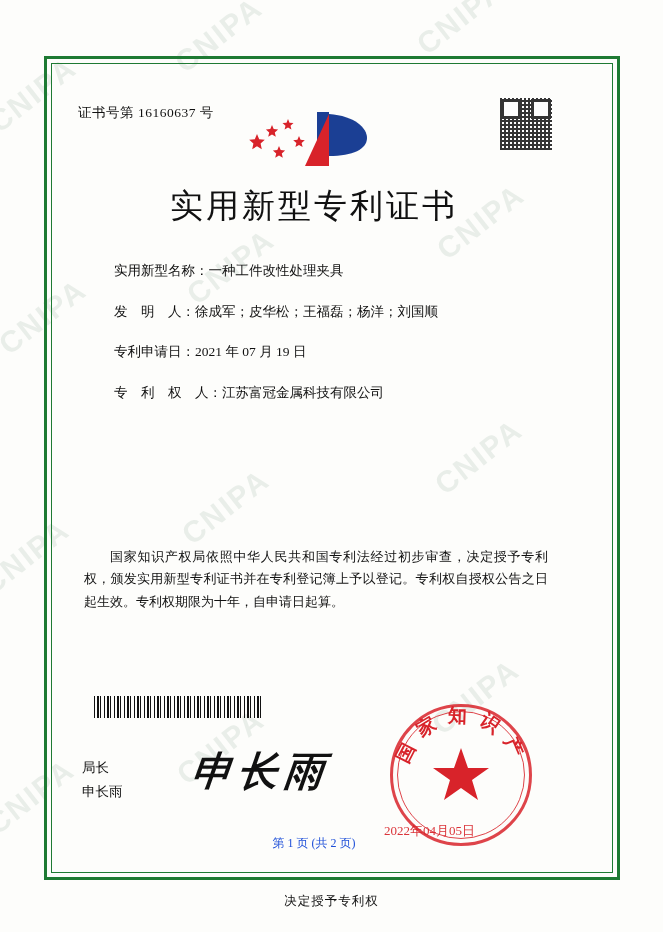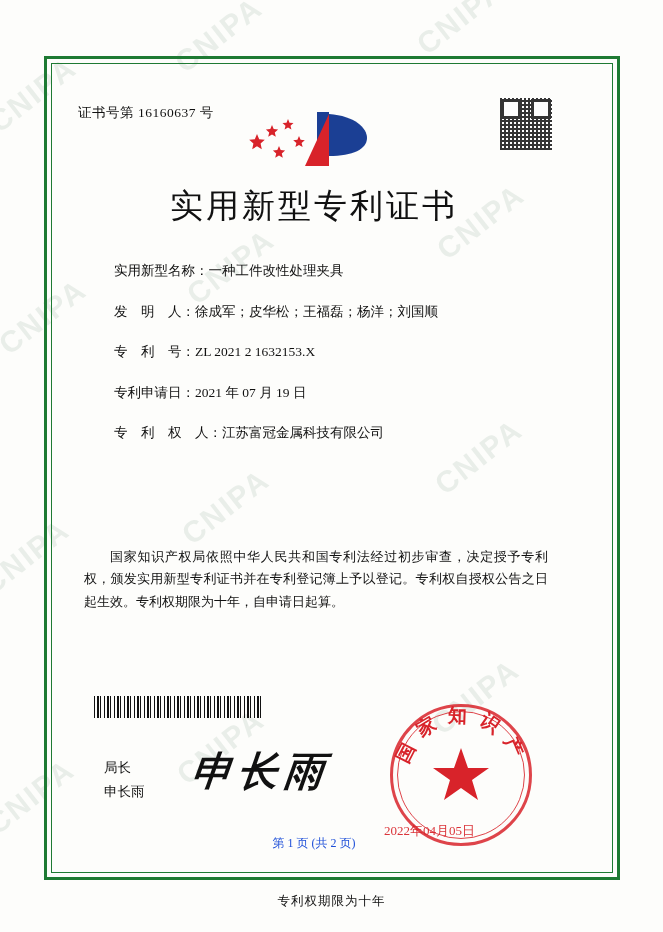--- a/index.html
+++ b/index.html
@@ -190,21 +190,21 @@
     background:
       repeating-linear-gradient(90deg,
         #111 0 1px, transparent 1px 3px,
         #111 3px 5px, transparent 5px 6px,
         #111 6px 7px, transparent 7px 10px);
   }
 
   
   .sign-label {
     position: absolute;
-    left: 60px;
+    left: 38px;
     top: 700px;
     font-size: 13.5px;
     line-height: 1.75;
     color: #111;
   }
   .signature {
     position: absolute;
     left: 148px;
     top: 688px;
     font-family: "Liberation Serif", serif;
@@ -331,23 +331,20 @@
     <div class="title">实用新型专利证书</div>
 
     <div class="fields">
       <div class="row">
         <span class="lbl">实用新型名称：</span><span class="val">一种工件改性处理夹具</span>
       </div>
       <div class="row">
         <span class="lbl">发　明　人：</span><span class="val">徐成军；皮华松；王福磊；杨洋；刘国顺</span>
       </div>
       <div class="row">
-        <span class="lbl">专　利　号：</span><span class="val">ZL 2021 2 1632153.X</span>
-      </div>
-      <div class="row">
         <span class="lbl">专利申请日：</span><span class="val">2021 年 07 月 19 日</span>
       </div>
       <div class="row">
         <span class="lbl">专　利　权　人：</span><span class="val">江苏富冠金属科技有限公司</span>
       </div>
     </div>
 
     <div class="paras">
       <p>国家知识产权局依照中华人民共和国专利法经过初步审查，决定授予专利权，颁发实用新型专利证书并在专利登记簿上予以登记。专利权自授权公告之日起生效。专利权期限为十年，自申请日起算。</p>
     </div>
@@ -376,14 +373,14 @@
         <text fill="#d8232a" font-size="19" font-family="Liberation Serif, serif" font-weight="bold" letter-spacing="11">
           <textPath href="#sealArc" startOffset="6%">国家知识产权局</textPath>
         </text>
       </svg>
       <div class="seal-date">2022年04月05日</div>
     </div>
 
     <div class="page-no">第 1 页 (共 2 页)</div>
   </div>
 
-  <div class="footer-note">专利权期限为十年</div>
+  <div class="footer-note">决定授予专利权</div>
 </div>
 
 </body></html>

